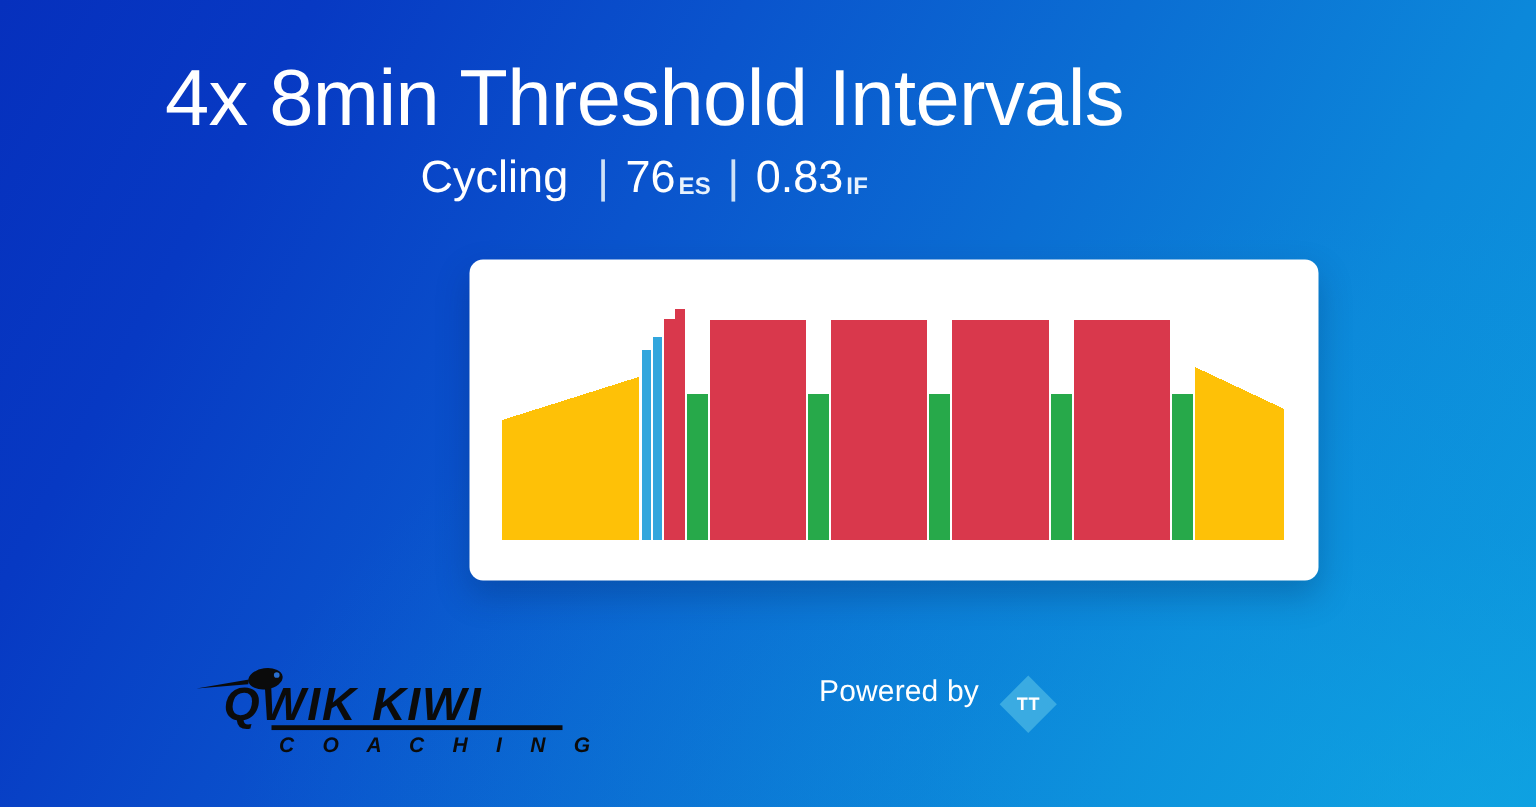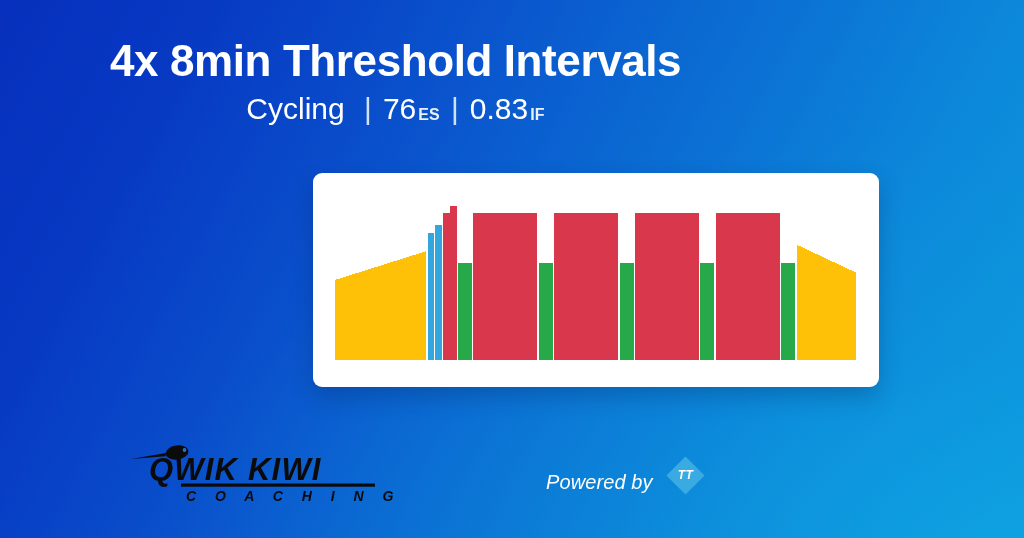--- a/index.html
+++ b/index.html
@@ -41,22 +41,22 @@
   
   .header {
     position: absolute;
     left: 110px;
     top: 36px;
     z-index: 3;
   }
   .title {
     margin: 0;
     color: #ffffff;
-    font-size: 44px;
-    font-weight: 700;
+    font-size: 53px;
+    font-weight: 400;
     letter-spacing: -0.4px;
     line-height: 1.12;
     white-space: nowrap;
   }
   .subtitle {
     margin: 7px 0 0 0;
     color: #ffffff;
     font-size: 30px;
     font-weight: 400;
     line-height: 1.1;
@@ -124,23 +124,22 @@
     height: 62px;
     text-align: center;
   }
   .qk-logo svg { display: block; width: 100%; height: 100%; }
 
   .tt-block {
     position: absolute;
     left: 546px;
     bottom: 10px;
     display: flex;
-    align-items: flex-end;
+    align-items: flex-start;
     height: 44px;
-    font-style: italic;
   }
   .powered-by {
     color: #ffffff;
     font-size: 20px;
     font-weight: 400;
     letter-spacing: 0.1px;
     white-space: nowrap;
   }
   .tt-diamond {
     width: 38px;

